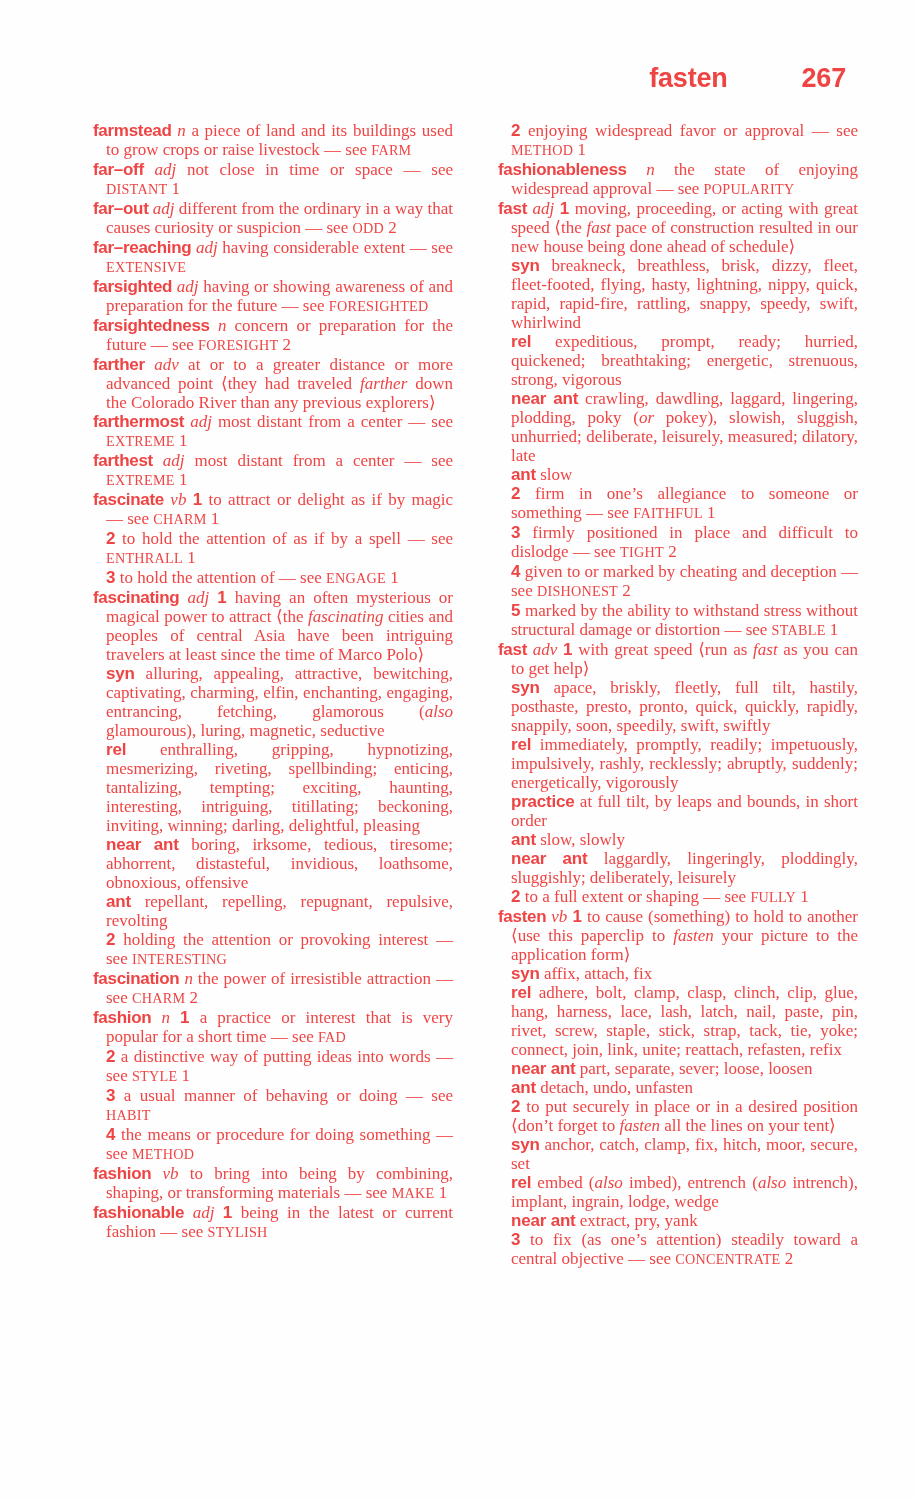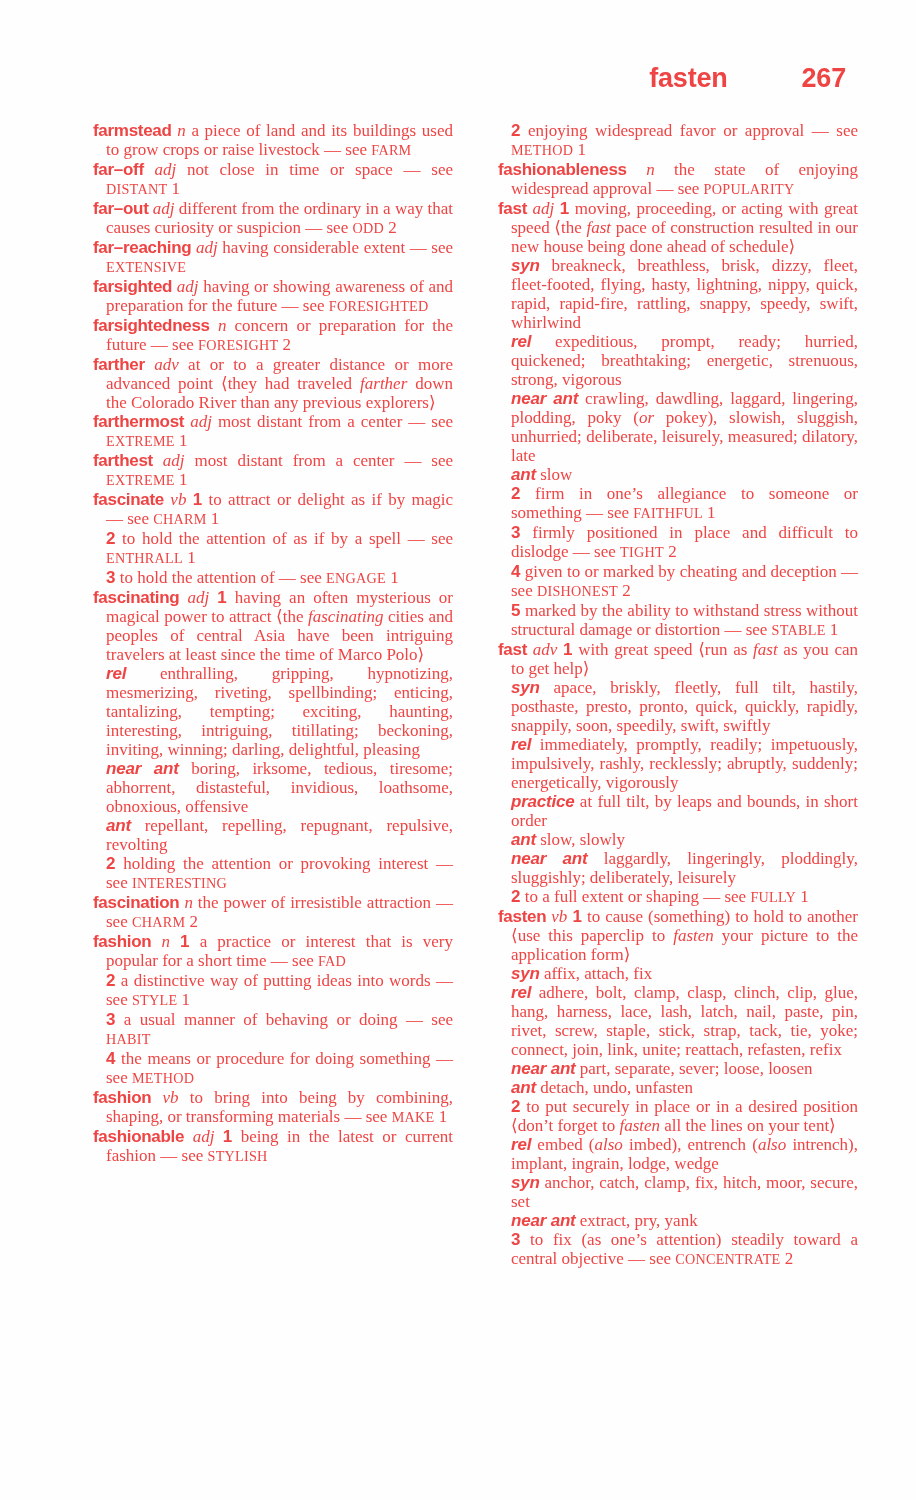--- a/index.html
+++ b/index.html
@@ -16,21 +16,21 @@
   .cols {
     position:absolute; left:93px; top:121px; width:765px;
     display:flex; gap:45px;
   }
   .col { width:360px; font-size:17px; line-height:19px; text-align:justify; }
   .col p { margin:0; }
   p.entry { padding-left:13px; text-indent:-13px; }
   p.sub   { padding-left:13px; text-indent:0; }
   .hw  { font-family:"Liberation Sans", sans-serif; font-weight:700; letter-spacing:-0.3px; }
   .num { font-family:"Liberation Sans", sans-serif; font-weight:700; }
-  .lbl { font-family:"Liberation Sans", sans-serif; font-weight:700; font-style:italic; letter-spacing:-0.2px; }
+  .lbl { font-family:"Liberation Sans", sans-serif; font-weight:700; letter-spacing:-0.2px; }
   .pos { font-style:italic; }
   .it  { font-style:italic; }
   .sc  { font-size:14.2px; letter-spacing:0.25px; }
   .t   { }
 </style>
 </head>
 <body>
 
 <div class="page">
   <div class="running-head">
@@ -45,20 +45,21 @@
         <p class="entry"><span class="hw">far–reaching</span><span class="t"> </span><span class="pos">adj</span><span class="t"> having considerable extent — see </span><span class="sc">EXTENSIVE</span></p>
         <p class="entry"><span class="hw">farsighted</span><span class="t"> </span><span class="pos">adj</span><span class="t"> having or showing awareness of and preparation for the future — see </span><span class="sc">FORESIGHTED</span></p>
         <p class="entry"><span class="hw">farsightedness</span><span class="t"> </span><span class="pos">n</span><span class="t"> concern or preparation for the future — see </span><span class="sc">FORESIGHT</span><span class="t"> 2</span></p>
         <p class="entry"><span class="hw">farther</span><span class="t"> </span><span class="pos">adv</span><span class="t"> at or to a greater distance or more advanced point ⟨they had traveled </span><span class="it">farther</span><span class="t"> down the Colorado River than any previous explorers⟩</span></p>
         <p class="entry"><span class="hw">farthermost</span><span class="t"> </span><span class="pos">adj</span><span class="t"> most distant from a center — see </span><span class="sc">EXTREME</span><span class="t"> 1</span></p>
         <p class="entry"><span class="hw">farthest</span><span class="t"> </span><span class="pos">adj</span><span class="t"> most distant from a center — see </span><span class="sc">EXTREME</span><span class="t"> 1</span></p>
         <p class="entry"><span class="hw">fascinate</span><span class="t"> </span><span class="pos">vb</span><span class="t"> </span><span class="num">1</span><span class="t"> to attract or delight as if by magic — see </span><span class="sc">CHARM</span><span class="t"> 1</span></p>
         <p class="sub"><span class="num">2</span><span class="t"> to hold the attention of as if by a spell — see </span><span class="sc">ENTHRALL</span><span class="t"> 1</span></p>
         <p class="sub"><span class="num">3</span><span class="t"> to hold the attention of — see </span><span class="sc">ENGAGE</span><span class="t"> 1</span></p>
         <p class="entry"><span class="hw">fascinating</span><span class="t"> </span><span class="pos">adj</span><span class="t"> </span><span class="num">1</span><span class="t"> having an often mysterious or magical power to attract ⟨the </span><span class="it">fascinating</span><span class="t"> cities and peoples of central Asia have been intriguing travelers at least since the time of Marco Polo⟩</span></p>
+        <p class="sub"><span class="lbl">syn</span><span class="t"> alluring, appealing, attractive, bewitching, captivating, charming, elfin, enchanting, engaging, entrancing, fetching, glamorous (</span><span class="it">also</span><span class="t"> glamourous), luring, magnetic, seductive</span></p>
         <p class="sub"><span class="lbl">rel</span><span class="t"> enthralling, gripping, hypnotizing, mesmerizing, riveting, spellbinding; enticing, tantalizing, tempting; exciting, haunting, interesting, intriguing, titillating; beckoning, inviting, winning; darling, delightful, pleasing</span></p>
         <p class="sub"><span class="lbl">near ant</span><span class="t"> boring, irksome, tedious, tiresome; abhorrent, distasteful, invidious, loathsome, obnoxious, offensive</span></p>
         <p class="sub"><span class="lbl">ant</span><span class="t"> repellant, repelling, repugnant, repulsive, revolting</span></p>
         <p class="sub"><span class="num">2</span><span class="t"> holding the attention or provoking interest — see </span><span class="sc">INTERESTING</span></p>
         <p class="entry"><span class="hw">fascination</span><span class="t"> </span><span class="pos">n</span><span class="t"> the power of irresistible attraction — see </span><span class="sc">CHARM</span><span class="t"> 2</span></p>
         <p class="entry"><span class="hw">fashion</span><span class="t"> </span><span class="pos">n</span><span class="t"> </span><span class="num">1</span><span class="t"> a practice or interest that is very popular for a short time — see </span><span class="sc">FAD</span></p>
         <p class="sub"><span class="num">2</span><span class="t"> a distinctive way of putting ideas into words — see </span><span class="sc">STYLE</span><span class="t"> 1</span></p>
         <p class="sub"><span class="num">3</span><span class="t"> a usual manner of behaving or doing — see </span><span class="sc">HABIT</span></p>
         <p class="sub"><span class="num">4</span><span class="t"> the means or procedure for doing something — see </span><span class="sc">METHOD</span></p>
         <p class="entry"><span class="hw">fashion</span><span class="t"> </span><span class="pos">vb</span><span class="t"> to bring into being by combining, shaping, or transforming materials — see </span><span class="sc">MAKE</span><span class="t"> 1</span></p>
@@ -82,19 +83,19 @@
         <p class="sub"><span class="lbl">practice</span><span class="t"> at full tilt, by leaps and bounds, in short order</span></p>
         <p class="sub"><span class="lbl">ant</span><span class="t"> slow, slowly</span></p>
         <p class="sub"><span class="lbl">near ant</span><span class="t"> laggardly, lingeringly, ploddingly, sluggishly; deliberately, leisurely</span></p>
         <p class="sub"><span class="num">2</span><span class="t"> to a full extent or shaping — see </span><span class="sc">FULLY</span><span class="t"> 1</span></p>
         <p class="entry"><span class="hw">fasten</span><span class="t"> </span><span class="pos">vb</span><span class="t"> </span><span class="num">1</span><span class="t"> to cause (something) to hold to another ⟨use this paperclip to </span><span class="it">fasten</span><span class="t"> your picture to the application form⟩</span></p>
         <p class="sub"><span class="lbl">syn</span><span class="t"> affix, attach, fix</span></p>
         <p class="sub"><span class="lbl">rel</span><span class="t"> adhere, bolt, clamp, clasp, clinch, clip, glue, hang, harness, lace, lash, latch, nail, paste, pin, rivet, screw, staple, stick, strap, tack, tie, yoke; connect, join, link, unite; reattach, refasten, refix</span></p>
         <p class="sub"><span class="lbl">near ant</span><span class="t"> part, separate, sever; loose, loosen</span></p>
         <p class="sub"><span class="lbl">ant</span><span class="t"> detach, undo, unfasten</span></p>
         <p class="sub"><span class="num">2</span><span class="t"> to put securely in place or in a desired position ⟨don’t forget to </span><span class="it">fasten</span><span class="t"> all the lines on your tent⟩</span></p>
+        <p class="sub"><span class="lbl">syn</span><span class="t"> anchor, catch, clamp, fix, hitch, moor, secure, set</span></p>
         <p class="sub"><span class="lbl">rel</span><span class="t"> embed (</span><span class="it">also</span><span class="t"> imbed), entrench (</span><span class="it">also</span><span class="t"> intrench), implant, ingrain, lodge, wedge</span></p>
-        <p class="sub"><span class="lbl">syn</span><span class="t"> anchor, catch, clamp, fix, hitch, moor, secure, set</span></p>
         <p class="sub"><span class="lbl">near ant</span><span class="t"> extract, pry, yank</span></p>
         <p class="sub"><span class="num">3</span><span class="t"> to fix (as one’s attention) steadily toward a central objective — see </span><span class="sc">CONCENTRATE</span><span class="t"> 2</span></p>
       </div>
   </div>
 </div>
 
 </body></html>

